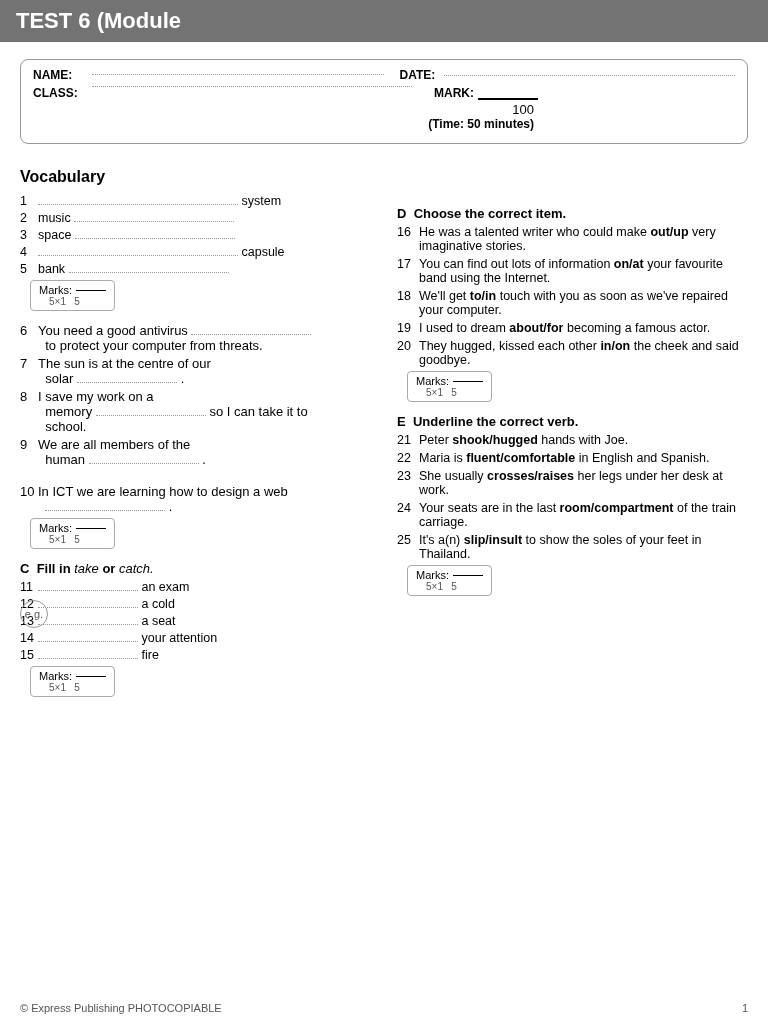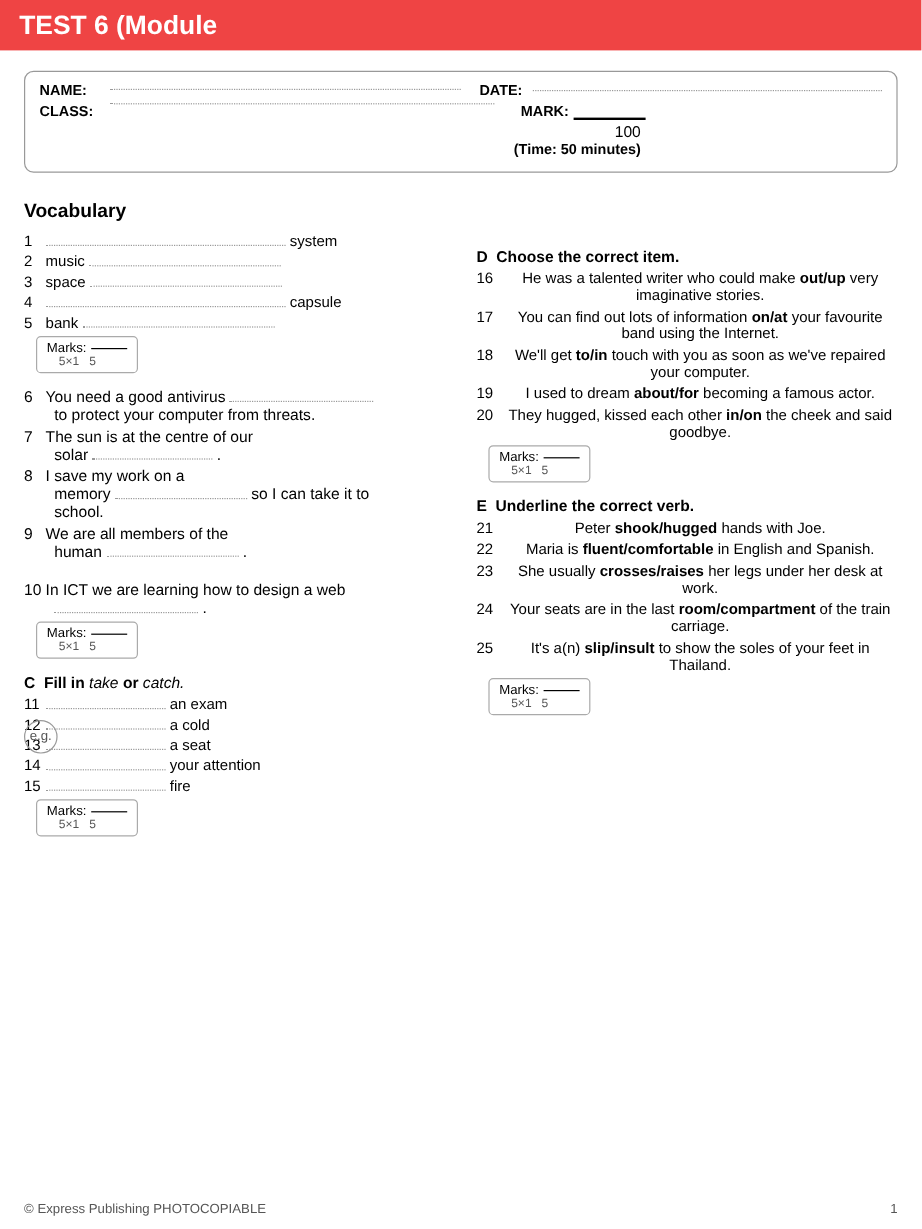--- a/index.html
+++ b/index.html
@@ -8,21 +8,21 @@
       font-size: 13px;
       background: #fff;
       color: #000;
       width: 768px;
       min-height: 1024px;
       position: relative;
     }
 
     
     .header-bar {
-      background: #ef4444;
+      background: #737373;
       padding: 8px 16px;
       margin-bottom: 17px;
     }
     .header-title {
       font-size: 22px;
       font-weight: bold;
       color: #fff;
       font-family: Arial, sans-serif;
     }
 
@@ -177,21 +177,21 @@
       display: flex;
       margin-bottom: 4px;
       font-size: 12.5px;
       align-items: flex-start;
     }
     .r-num {
       min-width: 22px;
       font-weight: normal;
       flex-shrink: 0;
     }
-    .r-content { flex: 1; text-align: center; }
+    .r-content { flex: 1; }
     .bold-option { font-weight: bold; }
 
     
     .footer {
       position: absolute;
       bottom: 10px;
       left: 20px;
       right: 20px;
       display: flex;
       justify-content: space-between;

